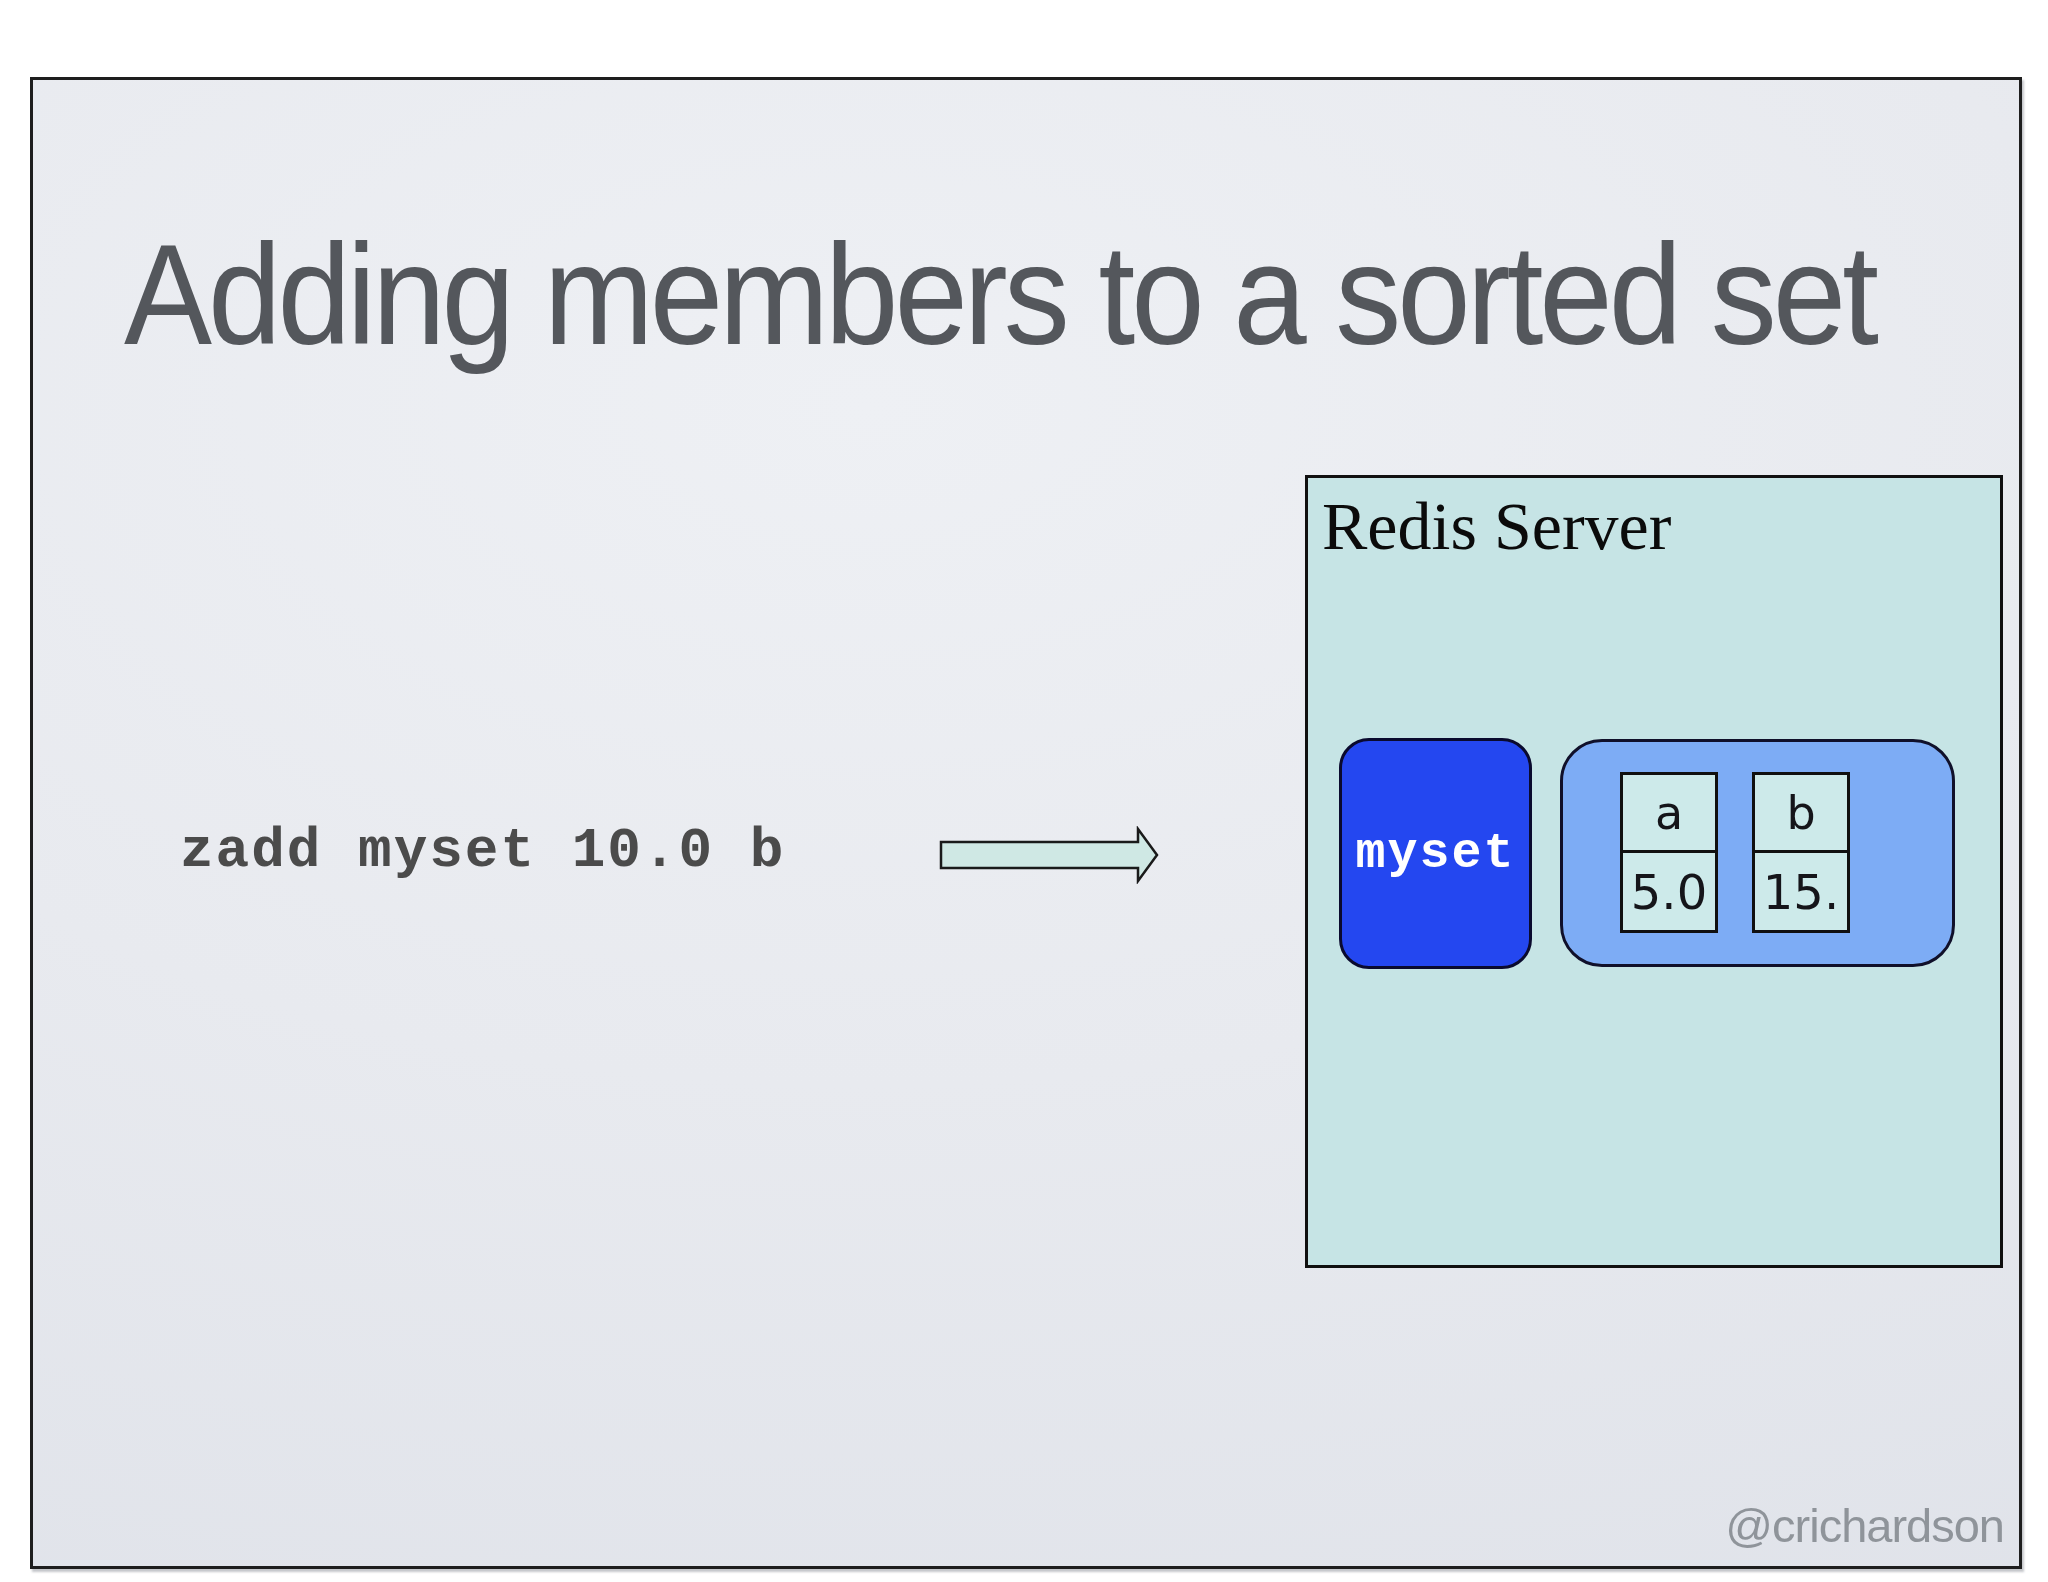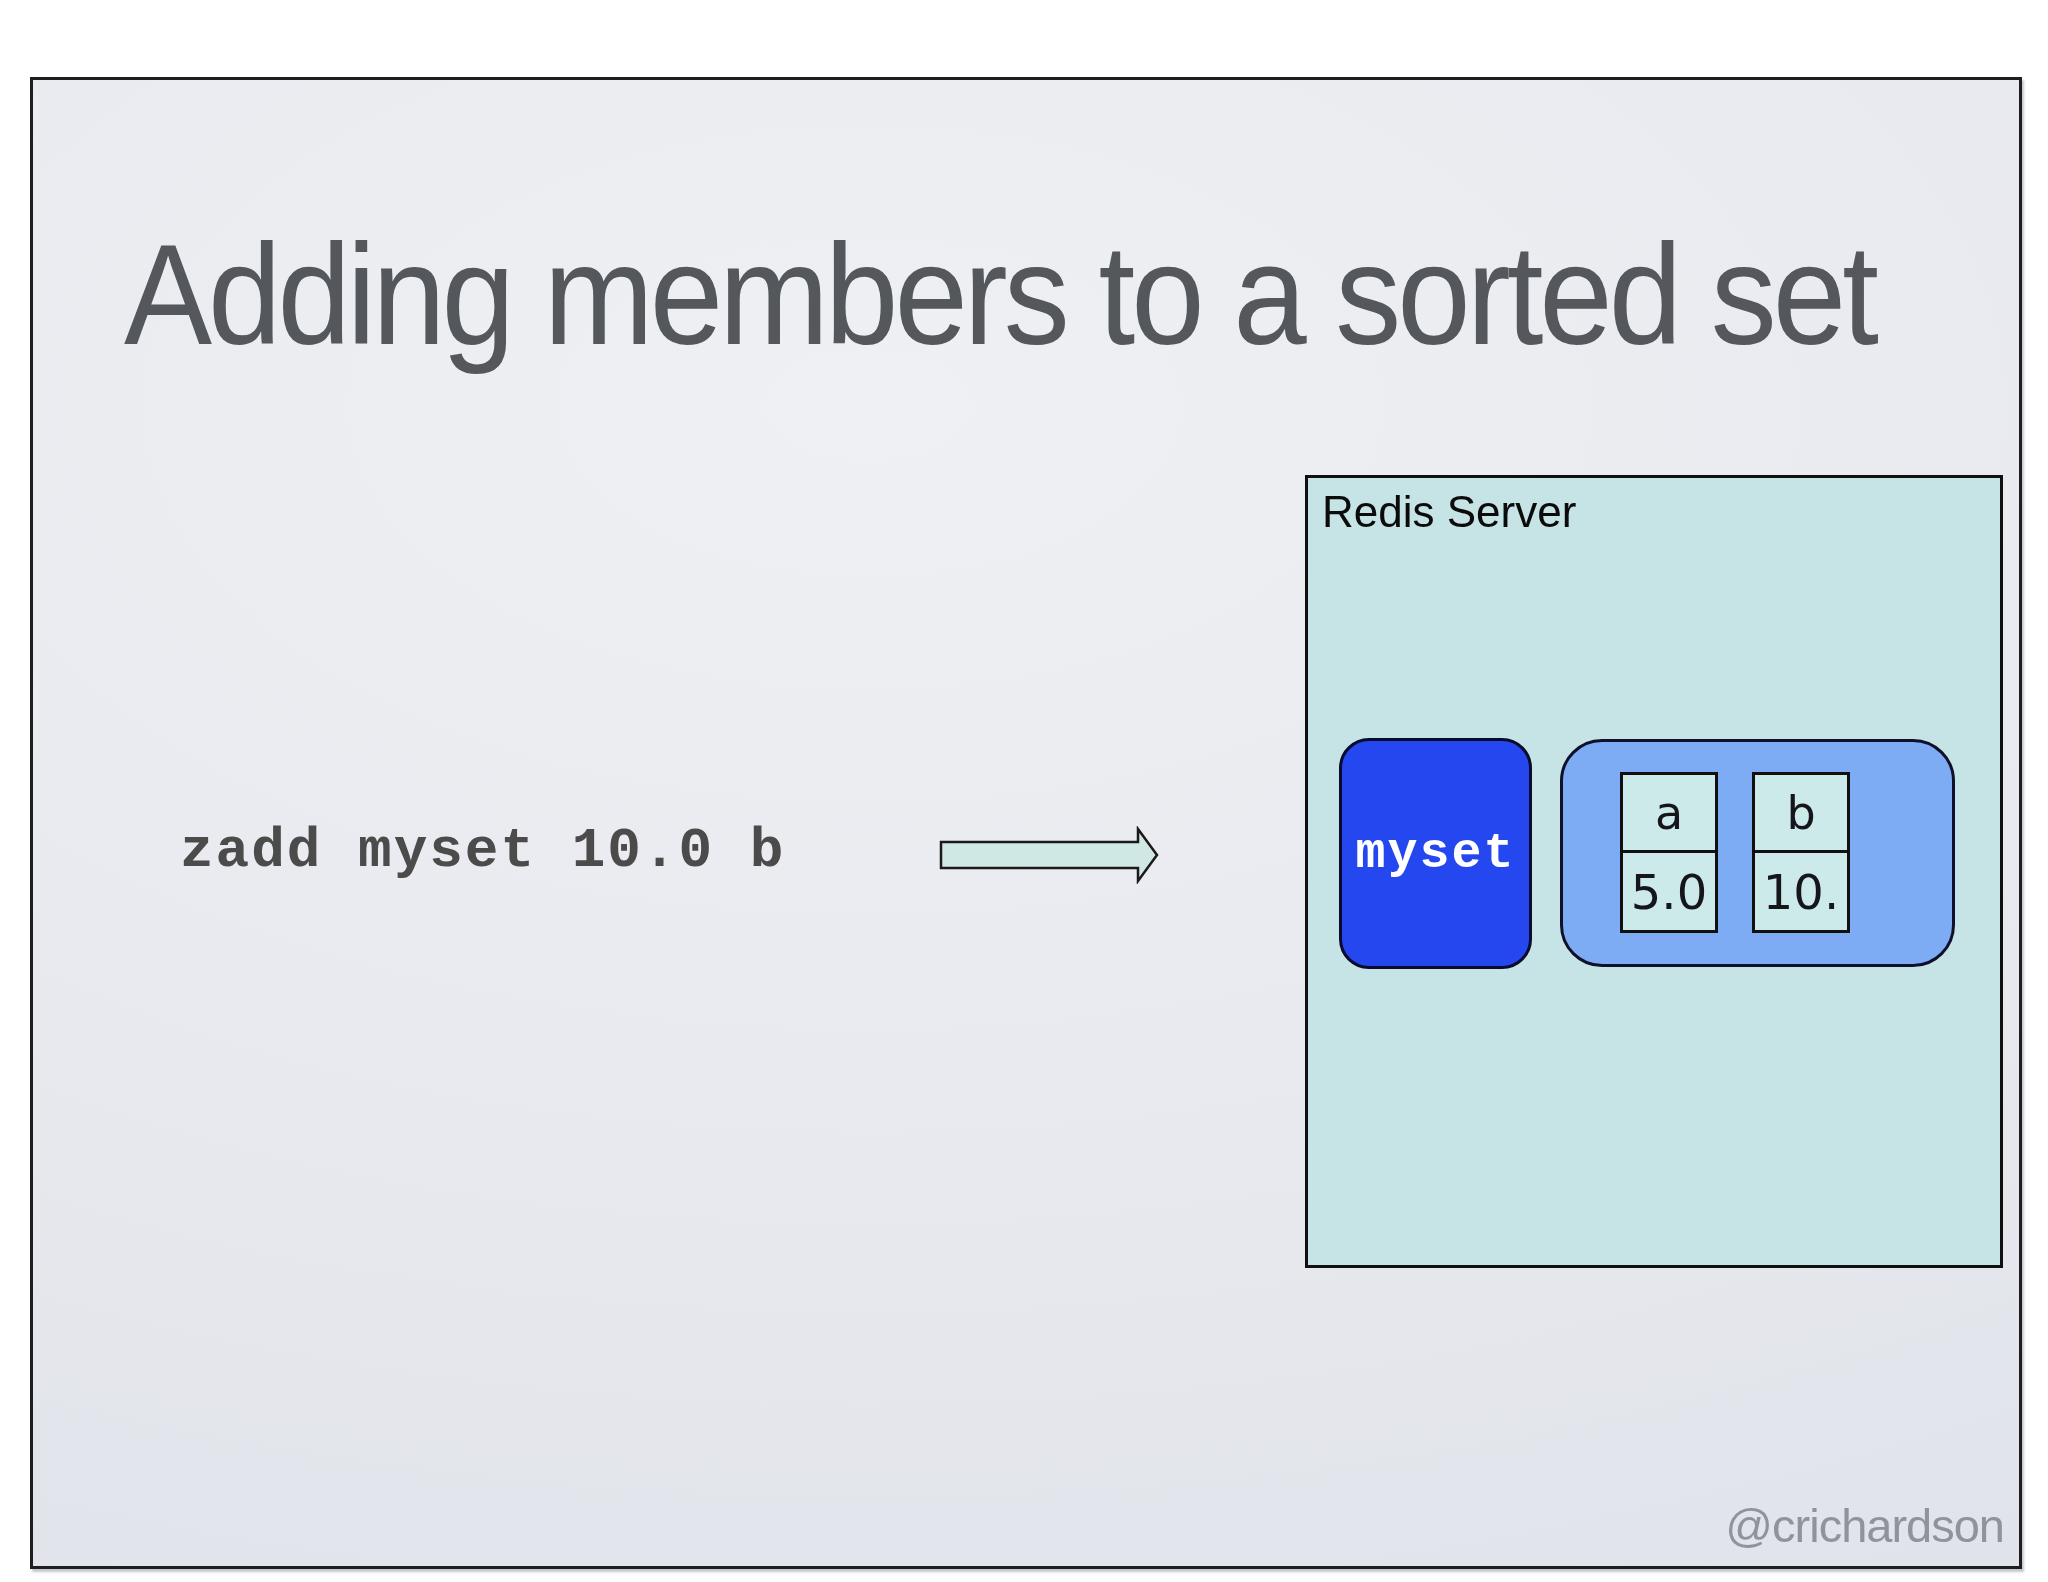--- a/index.html
+++ b/index.html
@@ -25,21 +25,21 @@
     font-family:"Liberation Mono",monospace;font-weight:bold;
     font-size:56px;line-height:1;letter-spacing:2px;color:#4b4b4b;white-space:nowrap;
   }
   .arrow{position:absolute;left:938px;top:794px;}
   .server-box{
     position:absolute;left:1305px;top:443px;width:698px;height:793px;
     box-sizing:border-box;border:3px solid #101010;background:#c6e4e5;
   }
   .server-label{
     position:absolute;left:1322px;top:455px;
-    font-family:Liberation Sans, sans-serif;font-size:44px;line-height:1.15;color:#0b0b0b;
+    font-family:Liberation Serif, serif;font-size:68px;line-height:1.15;color:#0b0b0b;
     white-space:nowrap;
   }
   .members-box{
     position:absolute;left:1560px;top:707px;width:395px;height:228px;
     box-sizing:border-box;border:3px solid #10102a;border-radius:42px;
     background:#7dacf5;z-index:1;
   }
   .key-box{
     position:absolute;left:1339px;top:706px;width:193px;height:231px;
     box-sizing:border-box;border:3px solid #0a0a2e;border-radius:30px;
@@ -95,17 +95,17 @@
     <span class="key-label">myset</span>
   </div>
 
   <div class="cell cell-a">
     <div class="member">a</div>
     <div class="score">5.0</div>
   </div>
 
   <div class="cell cell-b">
     <div class="member">b</div>
-    <div class="score">10.</div>
+    <div class="score">15.</div>
   </div>
 
   <div class="watermark">@crichardson</div>
 </div>
 
 </body></html>

